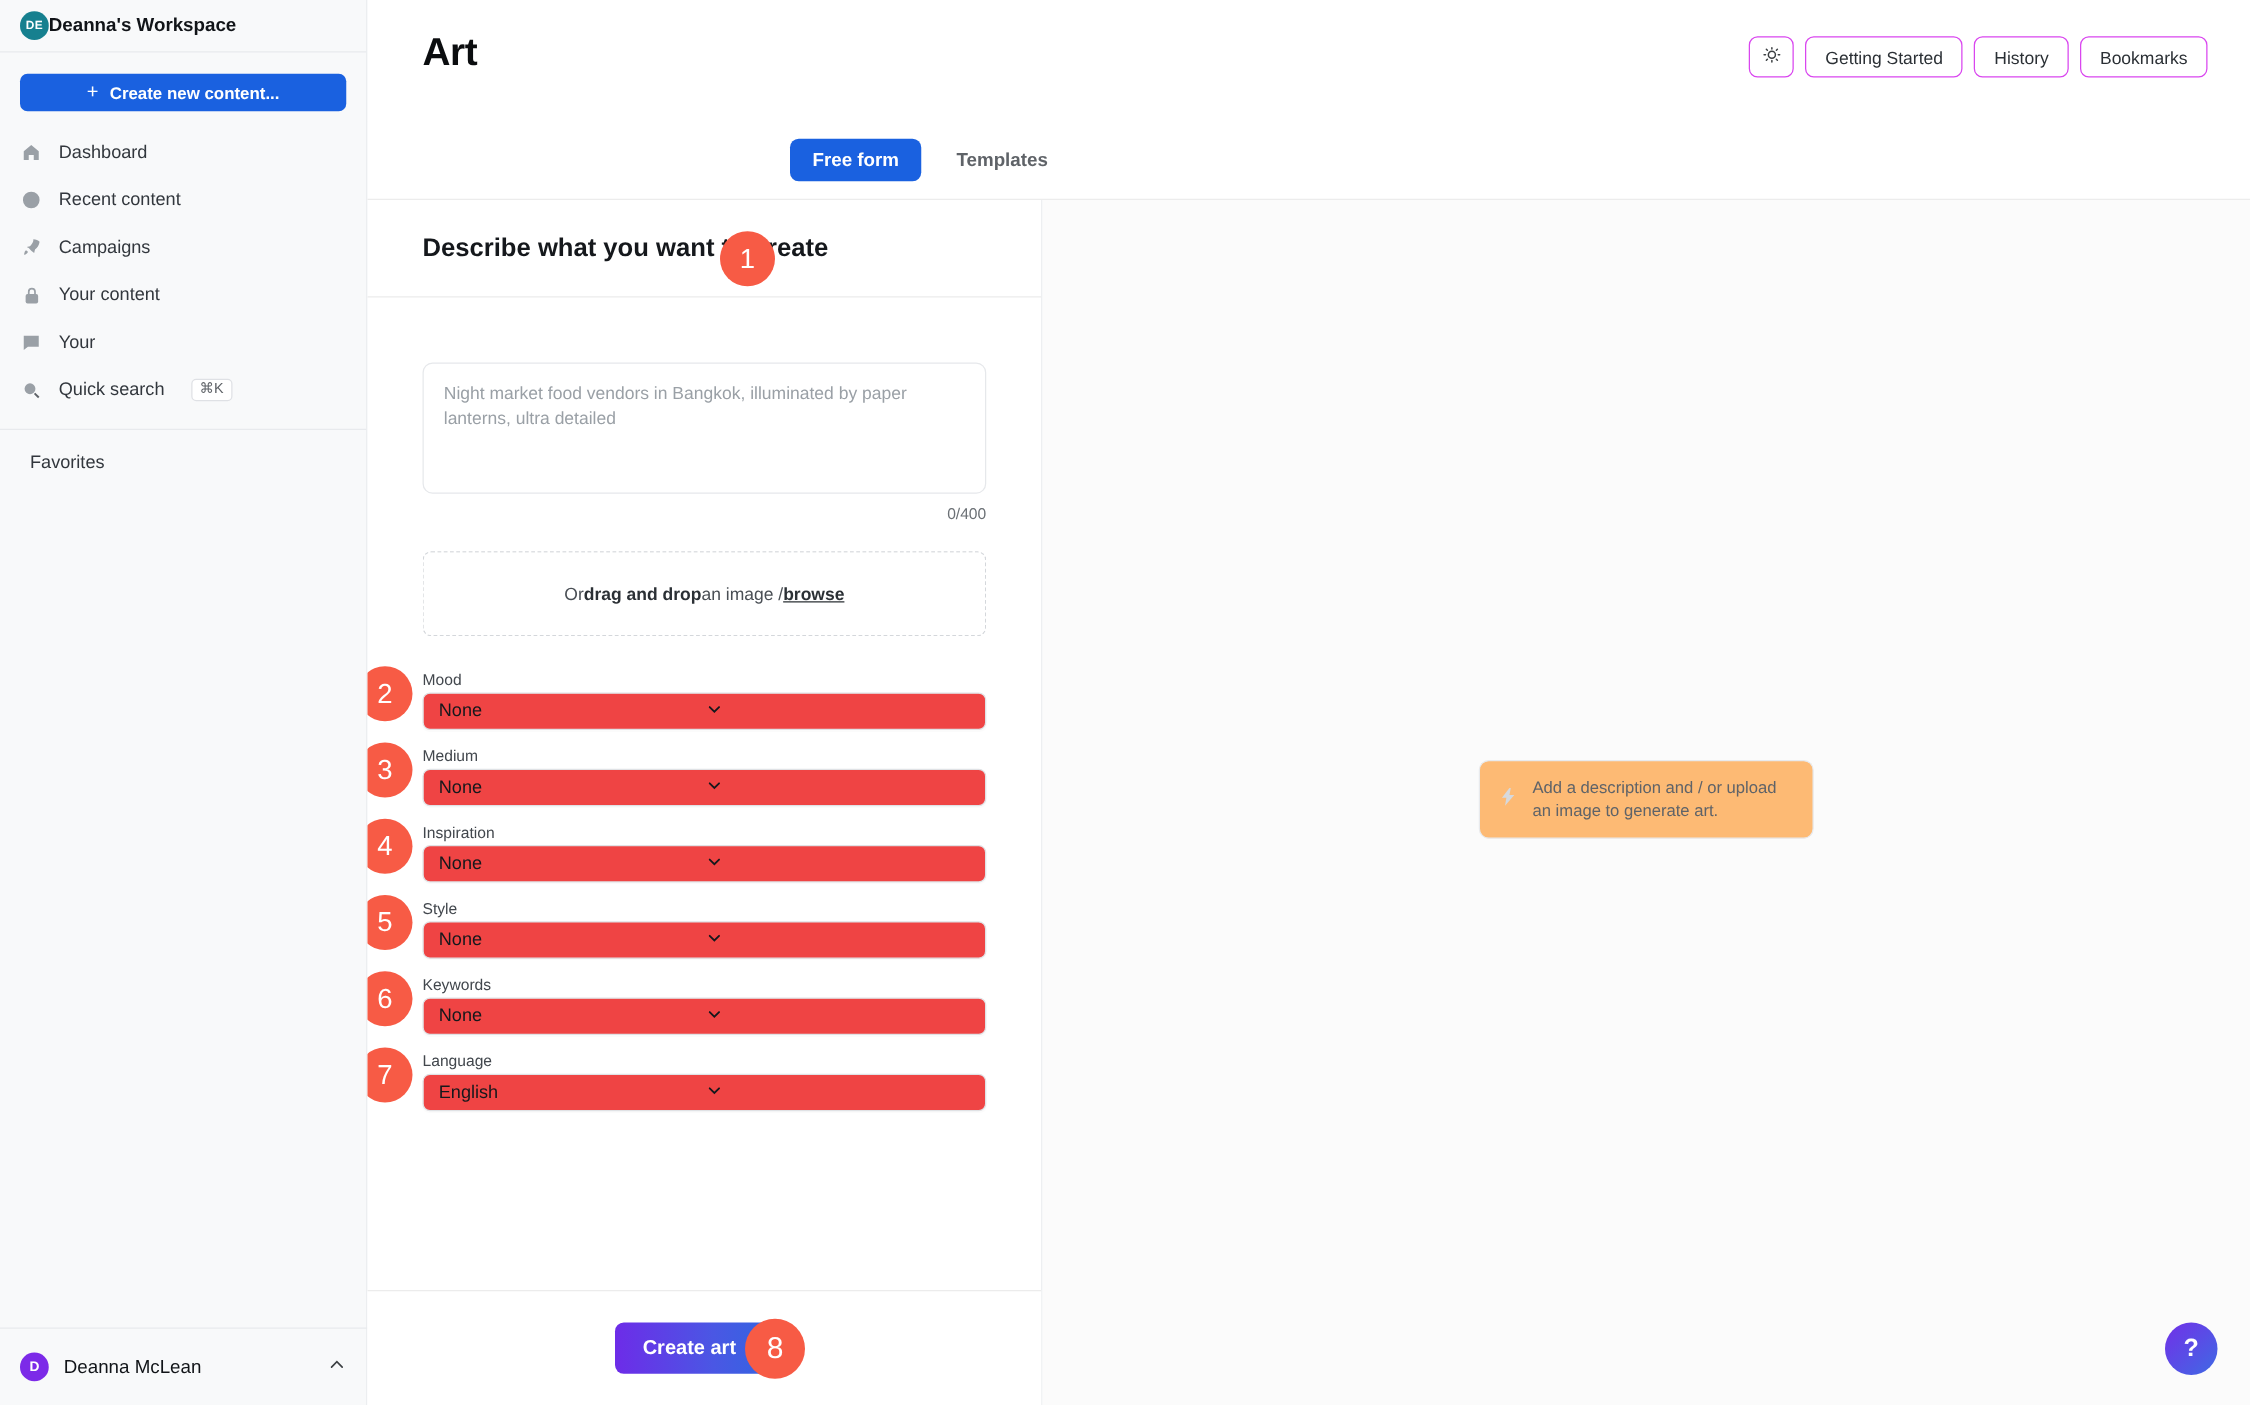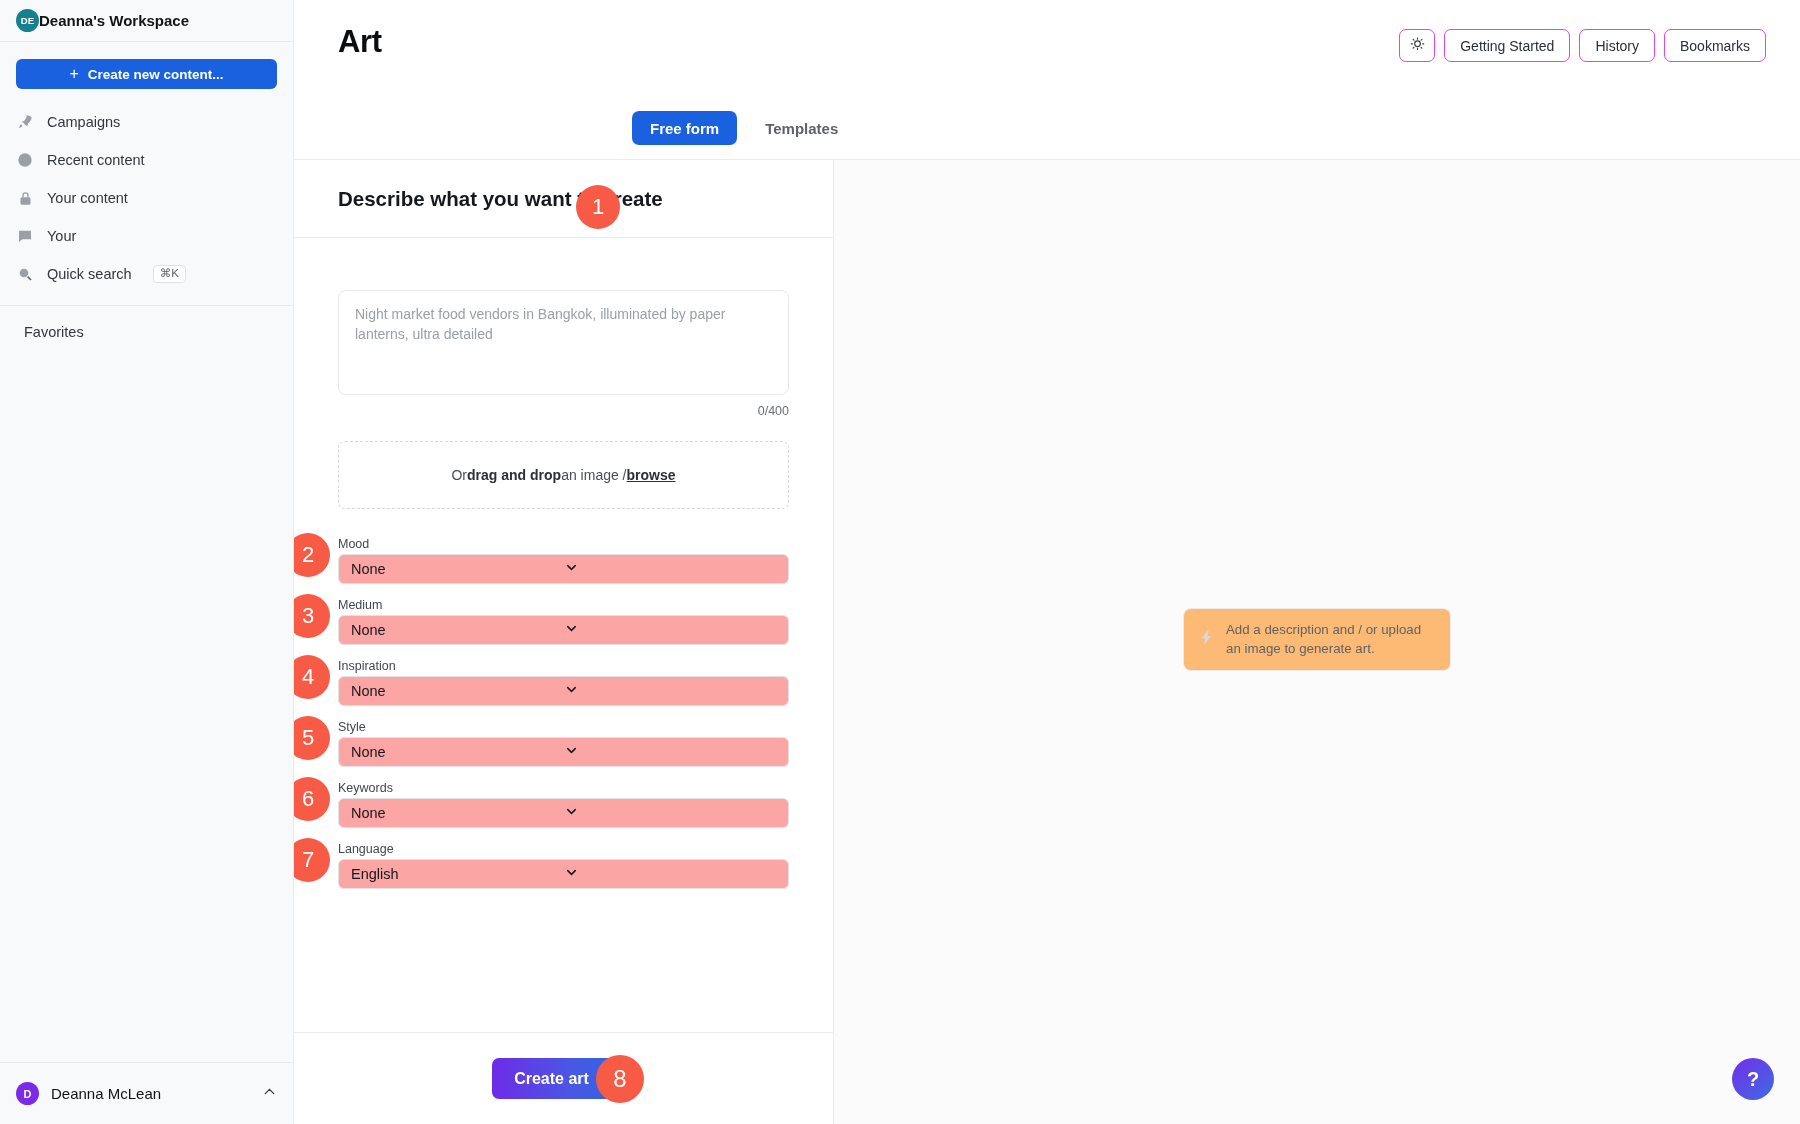--- a/index.html
+++ b/index.html
@@ -147,21 +147,21 @@
     font-size: 14px; color: #4a4f55; cursor: pointer;
   }
   .dropzone b { font-weight: bold; color: #2b3035; }
   .dropzone a { color: #2b3035; text-decoration: underline; font-weight: bold; }
 
   .fields { margin-top: 28px; }
   .field { margin-bottom: 14px; position: relative; }
   .field-label { font-size: 12.5px; color: #42474d; margin-bottom: 3px; }
   .select {
     height: 30px; border: 1px solid #e0e2e5; border-radius: 6px;
-    background: #fca5a5; display: flex; align-items: center;
+    background: #ef4444; display: flex; align-items: center;
     padding: 0 12px; font-size: 14.5px; color: #15181c; cursor: pointer;
     box-shadow: 0 1px 1px rgba(0,0,0,0.02);
   }
   .select span { flex: 1; }
   .select .chev { color: #15181c; }
 
   .pane-footer {
     height: 92px; border-top: 1px solid #ececec;
     display: flex; align-items: center; justify-content: center;
     position: relative; background:#fff;
@@ -220,37 +220,45 @@
       <div class="ws-name">Deanna's Workspace</div>
     </div>
 
     <button class="create-btn">
       <span class="plus">+</span>
       <span>Create new content...</span>
     </button>
 
     <nav class="nav">
 
+      <div class="nav-item">
+        <span class="nav-ico">
+          <svg width="16" height="16" viewBox="0 0 24 24" fill="currentColor">
+              <path d="M12 3 3 10.5V21h6v-6h6v6h6V10.5L12 3z"></path>
+            </svg>
+        </span>
+        <span>Dashboard</span>
+      </div>
+
+      <div class="nav-item">
+        <span class="nav-ico">
+          <svg width="16" height="16" viewBox="0 0 24 24" fill="currentColor">
+              <path d="M12 2a10 10 0 100 20 10 10 0 000-20zm1 10.6V6h-2v7.4l5 3 1-1.7-4-2.1z"></path>
+            </svg>
+        </span>
+        <span>Recent content</span>
+      </div>
 
       <div class="nav-item">
         <span class="nav-ico">
           <svg width="16" height="16" viewBox="0 0 24 24" fill="currentColor">
               <path d="M14.5 2c3 0 6 1.5 7.5 3-0.5 4-2.5 7-5.5 9.5l-1 4-3.5-2.5L9 12.5l-2.5-1 4-1C13 7.5 15 5 14.5 2zM5 16c-1 1-1.5 3.5-1.5 4.5S6 20 7 19s1-2 0.5-2.5S6 15 5 16z"></path>
             </svg>
         </span>
         <span>Campaigns</span>
-      </div>
-
-      <div class="nav-item">
-        <span class="nav-ico">
-          <svg width="16" height="16" viewBox="0 0 24 24" fill="currentColor">
-              <path d="M12 2a10 10 0 100 20 10 10 0 000-20zm1 10.6V6h-2v7.4l5 3 1-1.7-4-2.1z"></path>
-            </svg>
-        </span>
-        <span>Recent content</span>
       </div>
 
       <div class="nav-item">
         <span class="nav-ico">
           <svg width="15" height="15" viewBox="0 0 24 24" fill="none" stroke="currentColor" stroke-width="2.2">
               <rect x="4" y="10" width="16" height="12" rx="2.5" fill="currentColor" stroke="none"></rect>
               <path d="M8 10V7a4 4 0 118 0v3"></path>
             </svg>
         </span>
         <span>Your content</span>

